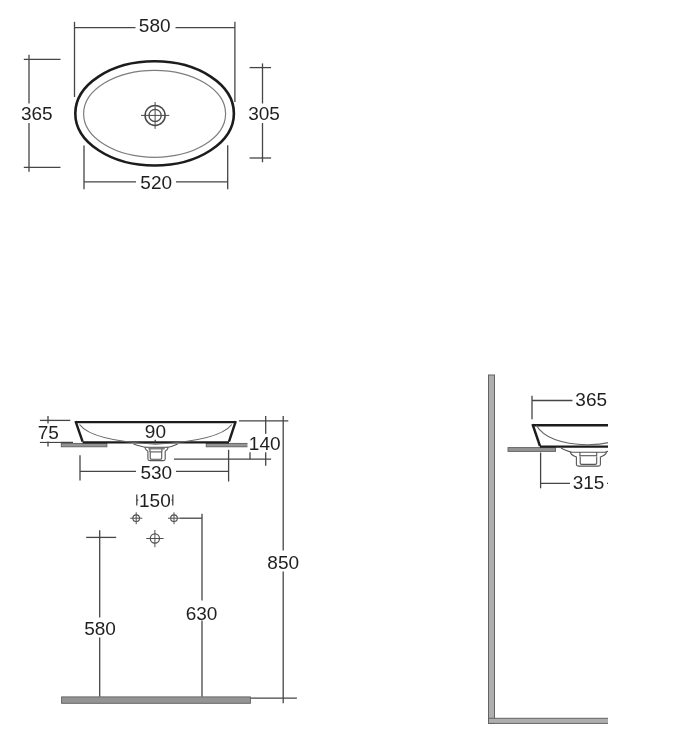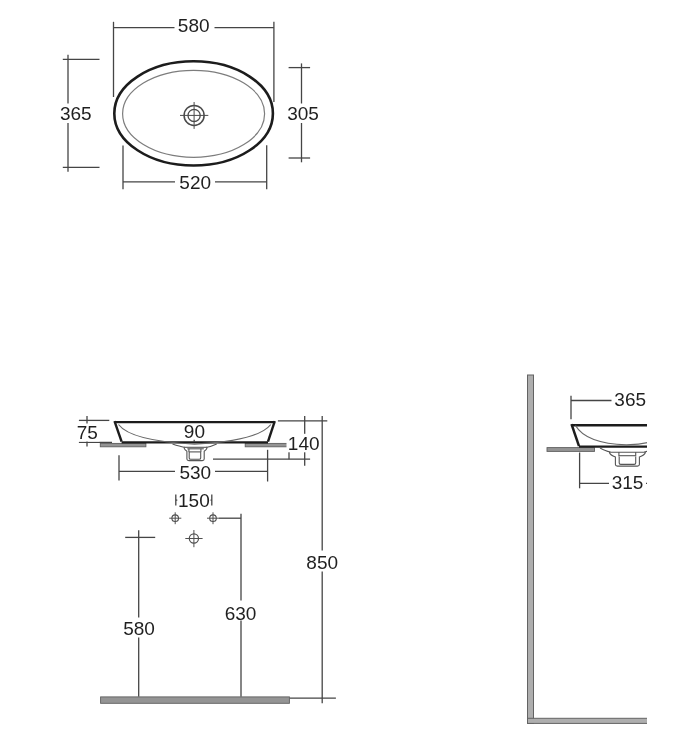--- a/index.html
+++ b/index.html
@@ -1,16 +1,16 @@
 <!DOCTYPE html>
 <html><head>
 <meta charset="utf-8">
 <style>
   html,body{margin:0;padding:0;background:#ffffff;}
-  .wrap{width:608px;height:742px;position:relative;background:#ffffff;overflow:hidden;padding-left:39px;}
+  .wrap{width:608px;height:742px;position:relative;background:#ffffff;overflow:hidden;}
   text{font-family:"Liberation Sans",sans-serif;font-size:19px;fill:#1f1f1f;}
 </style>
 </head>
 <body>
 <div class="wrap">
 <svg style="filter:blur(0.4px)" width="700" height="742" viewBox="0 0 700 742">
 <rect x="0" y="0" width="700" height="742" fill="#ffffff"></rect>
 
 <g>
   <ellipse cx="154.6" cy="113.4" rx="79.3" ry="52.1" fill="#ffffff" stroke="#1c1c1c" stroke-width="2.6"></ellipse>

